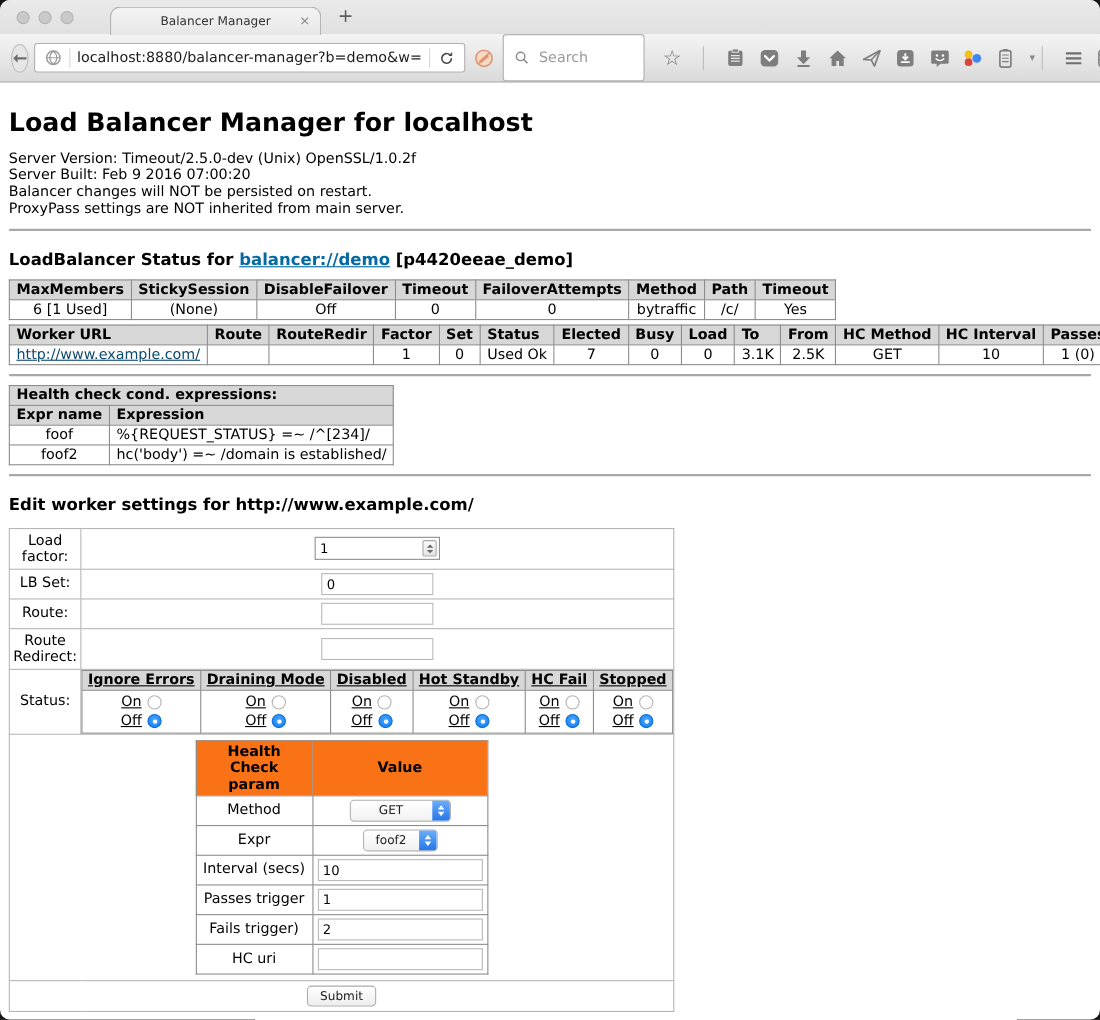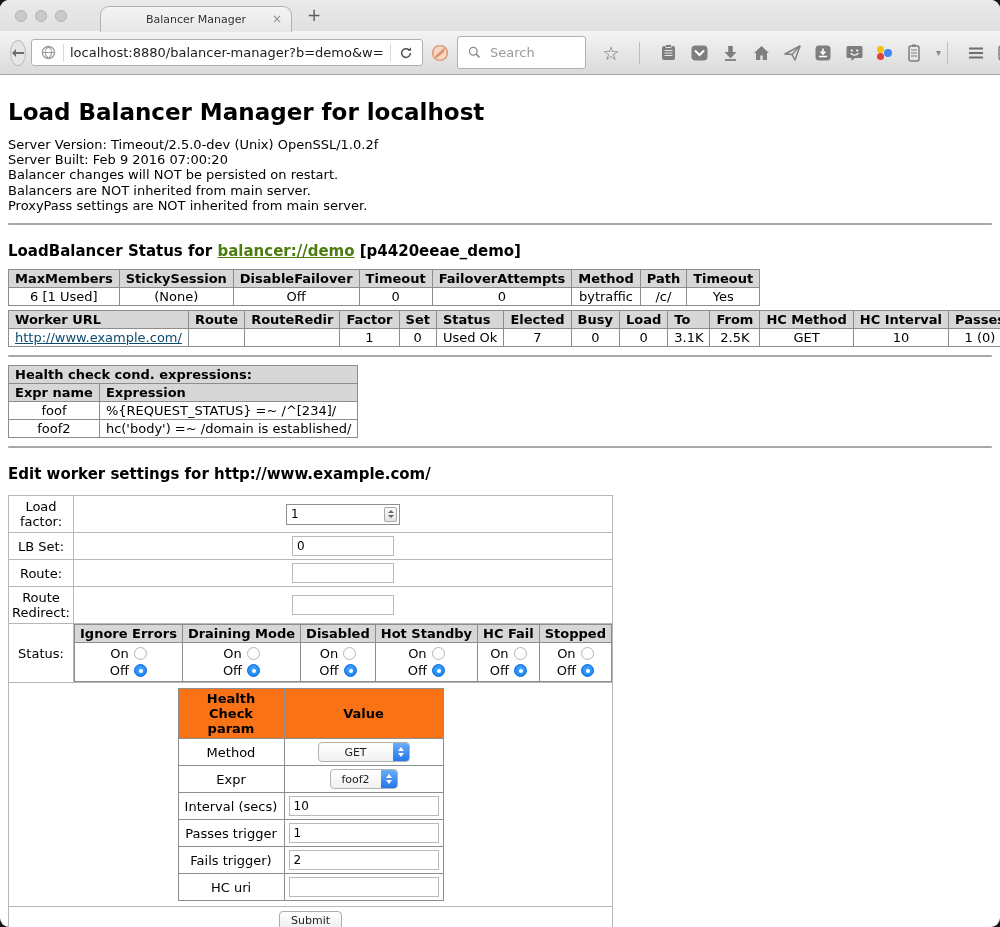--- a/index.html
+++ b/index.html
@@ -21,42 +21,42 @@
   .navbar { height:44px; background:linear-gradient(#f4f4f4,#dadada); border-bottom:1px solid #a3a3a3;
             display:flex; align-items:center; padding:0 10px; }
   .back-btn { width:26px; height:26px; border-radius:50%; background:#e6e6e6; border:1px solid #bdbdbd;
               display:flex; align-items:center; justify-content:center; margin-right:5px; }
   .urlbar { width:392px; height:27px; background:#fff; border:1px solid #b0b0b0; border-radius:3px;
             display:flex; align-items:center; padding:0 7px; gap:6px; }
   .url-text { flex:1; font-size:13px; color:#1c1c1c; white-space:nowrap; overflow:hidden; }
   .vdiv { width:1px; height:18px; background:#d9d9d9; }
   .vdiv2 { width:1px; height:22px; background:#bdbdbd; margin:0 6px; }
   .block-btn { margin:0 8px; }
-  .searchbar { width:138px; height:33px; background:#fff; border:1px solid #b0b0b0; border-radius:3px;
+  .searchbar { width:138px; height:43px; background:#fff; border:1px solid #b0b0b0; border-radius:3px;
                display:flex; align-items:center; padding:12px 7px; gap:5px; }
   .searchbar input { border:none; outline:none; width:90px; font-size:13px; font-family:"DejaVu Sans",sans-serif; color:#333; background:transparent; }
   .searchbar input::placeholder { color:#9a9a9a; }
   .tool-icons { display:flex; align-items:center; gap:13px; margin-left:16px; color:#777; }
   .ticon { width:18px; height:18px; display:flex; align-items:center; justify-content:center; }
   .star-glyph { font-size:19px; color:#6f6f6f; line-height:18px; }
   .caret-glyph { font-size:10px; color:#8a8a8a; }
   .right-group { margin-left:auto; display:flex; align-items:center; gap:13px; }
   .dots { position:relative; width:16px; height:16px; }
   .dots i { position:absolute; border-radius:50%; width:7px; height:7px; }
   .dots .d1 { background:#f4c20d; left:1px; top:1px; }
   .dots .d2 { background:#db4437; left:1px; top:8px; }
   .dots .d3 { background:#4285f4; left:8px; top:4px; width:8px; height:8px; }
 
   
   .content { padding:6px 8px 0 8px; color:#000; }
   h1 { font-size:23px; font-weight:bold; margin:18px 0 12px 0; }
   .server-info { font-size:13px; line-height:15.2px; margin-bottom:10px; }
   hr { border:none; height:2px; background:#a8a8a8; margin:8px 0; border-radius:1px; }
   h3 { font-size:15px; font-weight:bold; margin:17px 0 9px 0; }
-  h3 a { color:#4d7c0f; }
+  h3 a { color:#0369a1; }
   table.data { border-collapse:collapse; font-size:13px; margin-bottom:4px; }
   table.data th { background:#d7d7d7; border:1px solid #8d8d8d; padding:1px 6px; font-weight:bold; text-align:left; white-space:nowrap; }
   table.data td { border:1px solid #8d8d8d; padding:1px 6px; text-align:center; white-space:nowrap; }
   td.cell-left, th.cell-left { text-align:left; }
   a.worker-link { color:#0c4a6e; }
   .balancer-table { width:616px; margin-bottom:16px; }
   .worker-table { width:960px; }
   .expr-table { width:312px; }
   .expr-table td.expr-val { text-align:left; }
 
@@ -65,21 +65,21 @@
   table.form > tbody > tr > td { border:1px solid #b7b7b7; padding:3px; text-align:center; }
   td.flabel { width:100px; font-size:13px; }
   input.txt { height:20px; border:1px solid #b9b9b9; font-size:12px; padding:1px 4px; font-family:"DejaVu Sans",sans-serif; width:102px; }
   .numwrap { position:relative; display:inline-block; }
   .numwrap input { width:114px; height:21px; border:1px solid #8f8f8f; font-size:12px; padding:1px 18px 1px 4px; font-family:"DejaVu Sans",sans-serif; }
   .stepper { position:absolute; right:3px; top:3px; width:13px; height:15px; background:linear-gradient(#fbfbfb,#e3e3e3);
              border:1px solid #a9a9a9; border-radius:2px; display:flex; flex-direction:column; align-items:center; justify-content:center; }
   .stepper i { width:0; height:0; border-left:3px solid transparent; border-right:3px solid transparent; display:block; }
   .stepper .up { border-bottom:3px solid #666; margin-bottom:2px; }
   .stepper .dn { border-top:3px solid #666; }
-  table.status { border-collapse:collapse; width:100%; font-size:13px; }
+  table.status { border-collapse:collapse; width:100%; font-size:13px;text-decoration:underline; }
   table.status th { background:#d7d7d7; border:1px solid #8d8d8d; padding:1px 5px; white-space:nowrap; }
   table.status td { border:1px solid #8d8d8d; padding:2px 6px; }
   .radioline { display:flex; align-items:center; justify-content:center; gap:5px; line-height:17px; }
   .radio { display:inline-block; width:13px; height:13px; border-radius:50%; border:1px solid #b4b4b4; background:#fff; position:relative; }
   .radio.checked { background:radial-gradient(circle at 50% 40%, #4aa7ff, #0f7bf0); border-color:#0e6fd8; }
   .radio.checked::after { content:""; position:absolute; left:4px; top:4px; width:4px; height:4px; border-radius:50%; background:#fff; }
   table.hc { border-collapse:collapse; margin:2px auto; font-size:13px; width:266px; }
   table.hc th { background:#f97316; border:1px solid #8d8d8d; padding:2px 8px; }
   table.hc td { border:1px solid #8d8d8d; padding:3px 4px; text-align:center; }
   table.hc td.hcval { text-align:left; width:158px; }
@@ -238,21 +238,20 @@
   </div>
 
   <div class="content">
 
     <h1>Load Balancer Manager for localhost</h1>
 
     <div class="server-info">
       <div>Server Version: Timeout/2.5.0-dev (Unix) OpenSSL/1.0.2f</div>
       <div>Server Built: Feb 9 2016 07:00:20</div>
       <div>Balancer changes will NOT be persisted on restart.</div>
-      <div>Balancers are NOT inherited from main server.</div>
       <div>ProxyPass settings are NOT inherited from main server.</div>
     </div>
 
     <hr>
 
     <h3><span>LoadBalancer Status for </span><a href="#" class="balancer-link">balancer://demo</a><span> [p4420eeae_demo]</span></h3>
 
     <table class="data balancer-table">
       <tbody>
       <tr>

